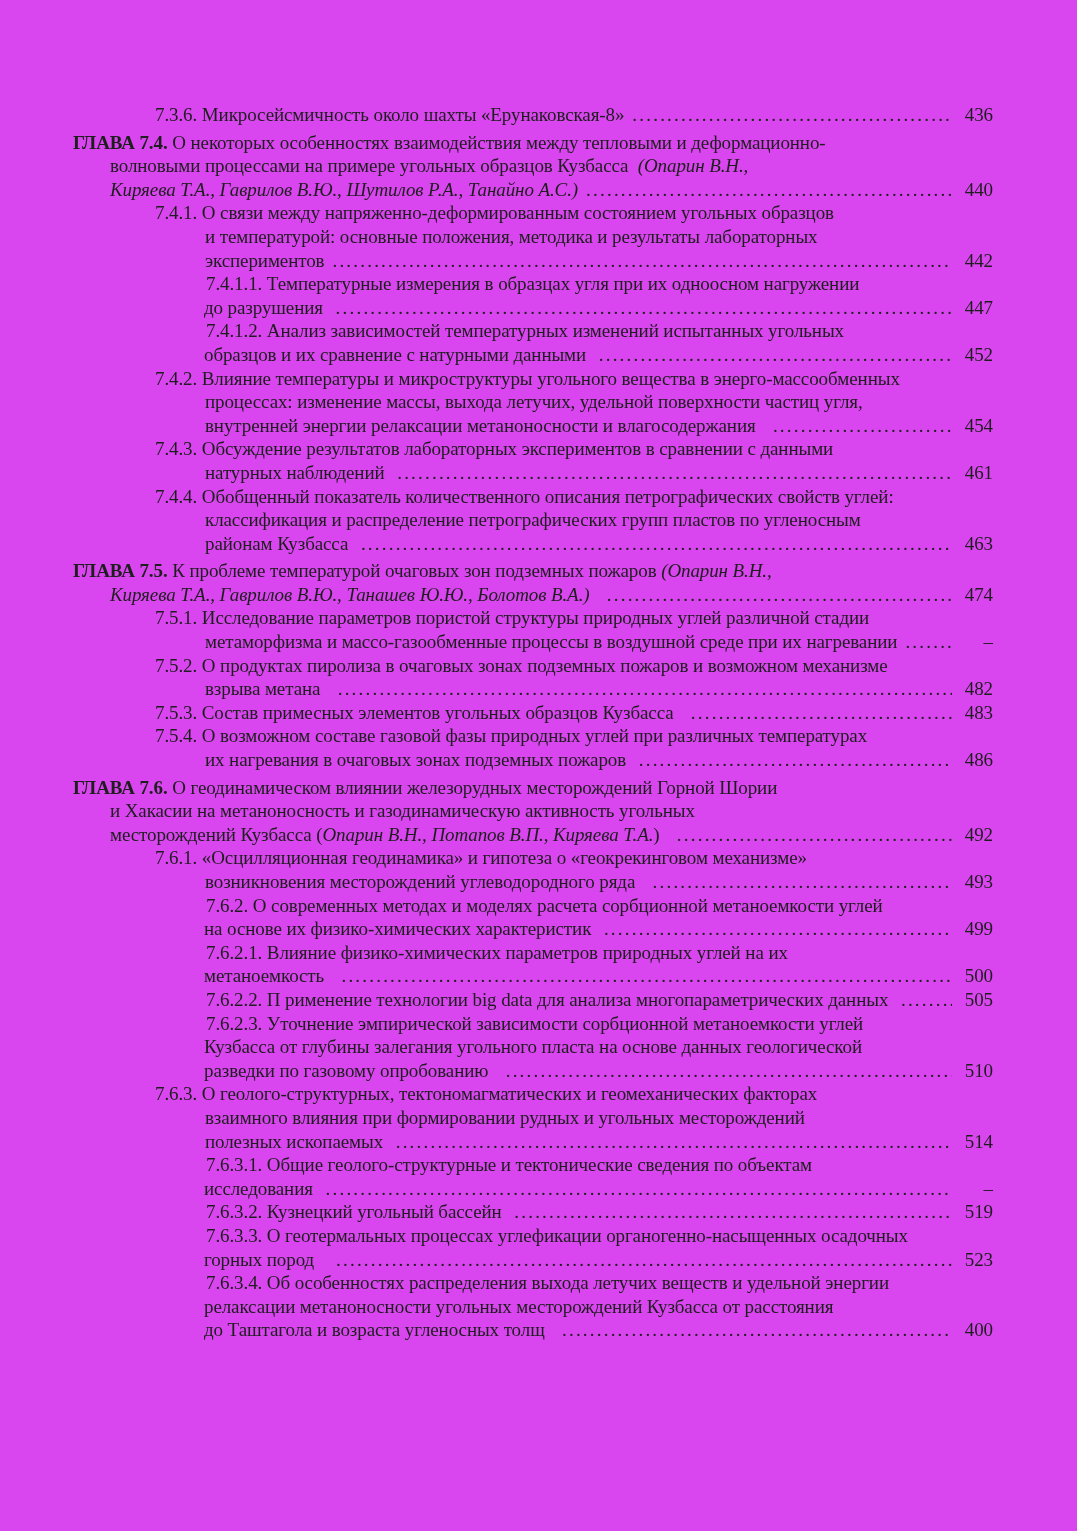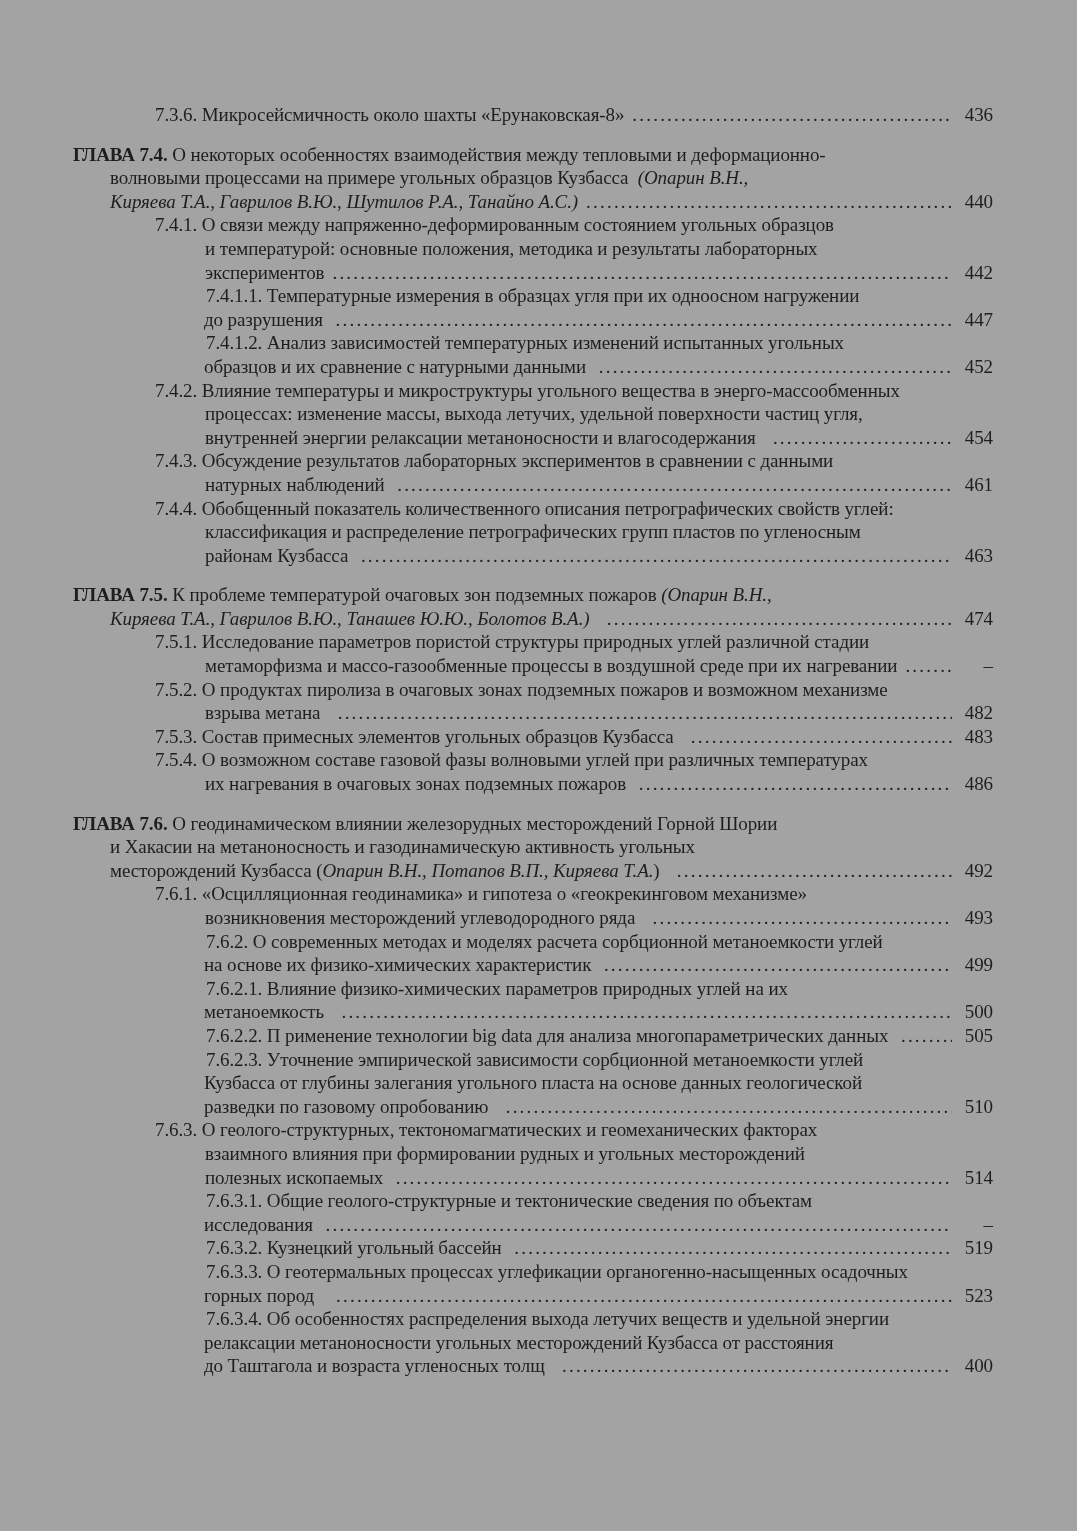--- a/index.html
+++ b/index.html
@@ -4,32 +4,32 @@
 <style>
   html, body {
     margin: 0;
     padding: 0;
     background: #ffffff;
   }
   .page {
     position: relative;
     width: 1077px;
     height: 1531px;
-    background: #a3a3a3;
+    background: #d946ef;
     overflow: hidden;
     font-family: "Liberation Serif", "DejaVu Serif", serif;
     color: #1e1e1e;
   }
   .toc {
     position: absolute;
     left: 0;
     top: 103px;
     width: 993px;
   }
-  .toc-entry.chapter { margin-top: 16px; }
+  .toc-entry.chapter { margin-top: 4px; }
   .toc-line {
     display: flex;
     align-items: baseline;
     line-height: 23.6px;
     font-size: 19px;
     letter-spacing: -0.1px;
     white-space: pre;
   }
   .seg { flex: 0 0 auto; white-space: pre; }
   .seg-bold { font-weight: bold; }
@@ -106,21 +106,21 @@
         <div class="toc-line ind-item1_cont"><span class="seg seg-normal">метаморфизма и массо-газообменные процессы в воздушной среде при их нагревании</span><span class="leader">........................................................................................................................................................................................................</span><span class="pagenum">–</span></div>
       </div>
       <div class="toc-entry">
         <div class="toc-line ind-item1"><span class="seg seg-normal">7.5.2. О продуктах пиролиза в очаговых зонах подземных пожаров и возможном механизме</span></div>
         <div class="toc-line ind-item1_cont"><span class="seg seg-normal">взрыва метана  </span><span class="leader">........................................................................................................................................................................................................</span><span class="pagenum">482</span></div>
       </div>
       <div class="toc-entry">
         <div class="toc-line ind-item1"><span class="seg seg-normal">7.5.3. Состав примесных элементов угольных образцов Кузбасса  </span><span class="leader">........................................................................................................................................................................................................</span><span class="pagenum">483</span></div>
       </div>
       <div class="toc-entry">
-        <div class="toc-line ind-item1"><span class="seg seg-normal">7.5.4. О возможном составе газовой фазы волновыми углей при различных температурах</span></div>
+        <div class="toc-line ind-item1"><span class="seg seg-normal">7.5.4. О возможном составе газовой фазы природных углей при различных температурах</span></div>
         <div class="toc-line ind-item1_cont"><span class="seg seg-normal">их нагревания в очаговых зонах подземных пожаров </span><span class="leader">........................................................................................................................................................................................................</span><span class="pagenum">486</span></div>
       </div>
       <div class="toc-entry chapter">
         <div class="toc-line ind-chapter"><span class="seg seg-bold">ГЛАВА 7.6.</span><span class="seg seg-normal"> О геодинамическом влиянии железорудных месторождений Горной Шории</span></div>
         <div class="toc-line ind-chapter_cont"><span class="seg seg-normal">и Хакасии на метаноносность и газодинамическую активность угольных</span></div>
         <div class="toc-line ind-chapter_cont"><span class="seg seg-normal">месторождений Кузбасса (</span><span class="seg seg-italic">Опарин В.Н., Потапов В.П., Киряева Т.А.</span><span class="seg seg-normal">)  </span><span class="leader">........................................................................................................................................................................................................</span><span class="pagenum">492</span></div>
       </div>
       <div class="toc-entry">
         <div class="toc-line ind-item1"><span class="seg seg-normal">7.6.1. «Осцилляционная геодинамика» и гипотеза о «геокрекинговом механизме»</span></div>
         <div class="toc-line ind-item1_cont"><span class="seg seg-normal">возникновения месторождений углеводородного ряда  </span><span class="leader">........................................................................................................................................................................................................</span><span class="pagenum">493</span></div>

